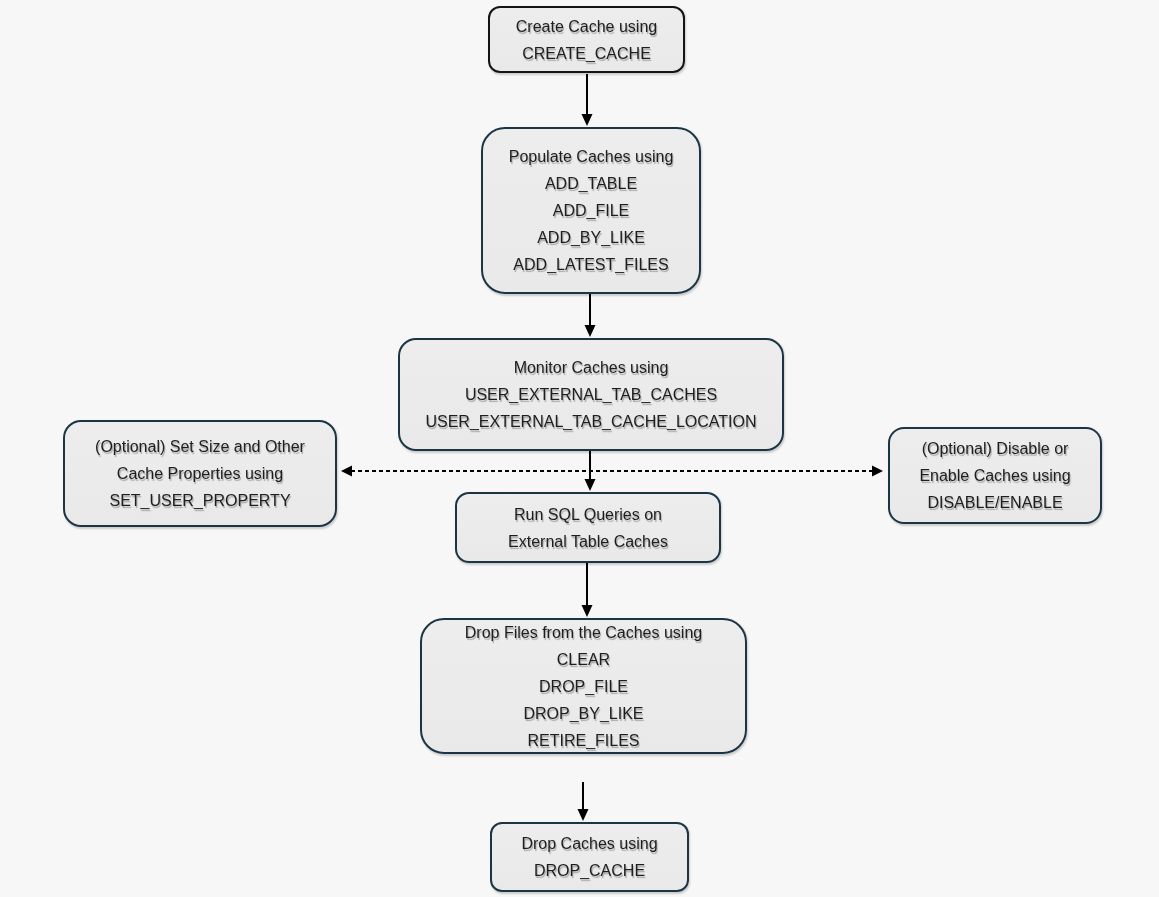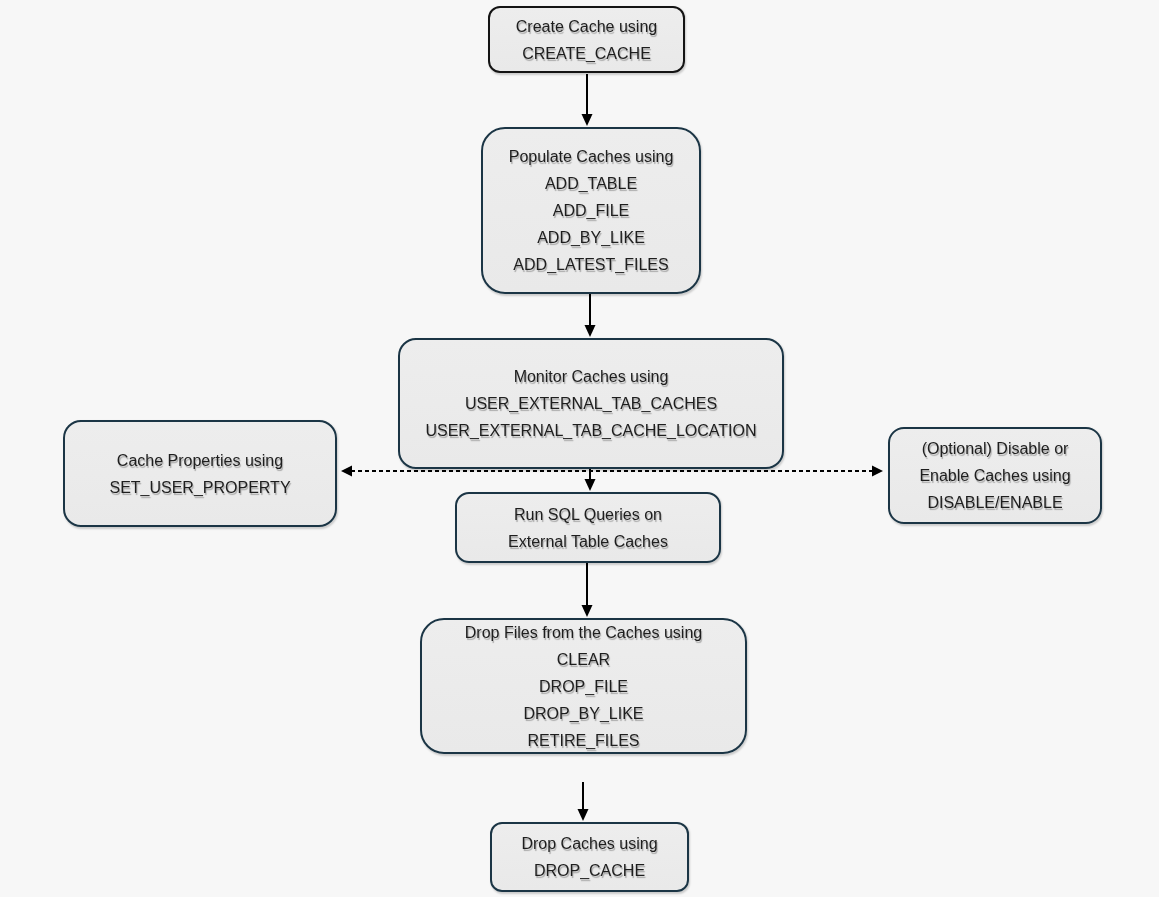--- a/index.html
+++ b/index.html
@@ -84,27 +84,28 @@
   </div>
 
   <div class="node" style="left:481px; top:127px; width:220px; height:167px; border-radius:24px;">
     <div class="node-line">Populate Caches using</div>
     <div class="node-line">ADD_TABLE</div>
     <div class="node-line">ADD_FILE</div>
     <div class="node-line">ADD_BY_LIKE</div>
     <div class="node-line">ADD_LATEST_FILES</div>
   </div>
 
-  <div class="node" style="left:398px; top:338px; width:386px; height:131px; border-radius:18px;">
+  <div class="node" style="left:398px; top:338px; width:386px; height:113px; border-radius:18px;">
     <div class="node-line">Monitor Caches using</div>
     <div class="node-line">USER_EXTERNAL_TAB_CACHES</div>
     <div class="node-line">USER_EXTERNAL_TAB_CACHE_LOCATION</div>
   </div>
 
   <div class="node" style="left:63px; top:420px; width:274px; height:107px; border-radius:18px;">
+    <div class="node-line">(Optional) Set Size and Other</div>
     <div class="node-line">Cache Properties using</div>
     <div class="node-line">SET_USER_PROPERTY</div>
   </div>
 
   <div class="node" style="left:455px; top:492px; width:266px; height:71px; border-radius:14px;">
     <div class="node-line">Run SQL Queries on</div>
     <div class="node-line">External Table Caches</div>
   </div>
 
   <div class="node" style="left:888px; top:427px; width:214px; height:97px; border-radius:16px;">

